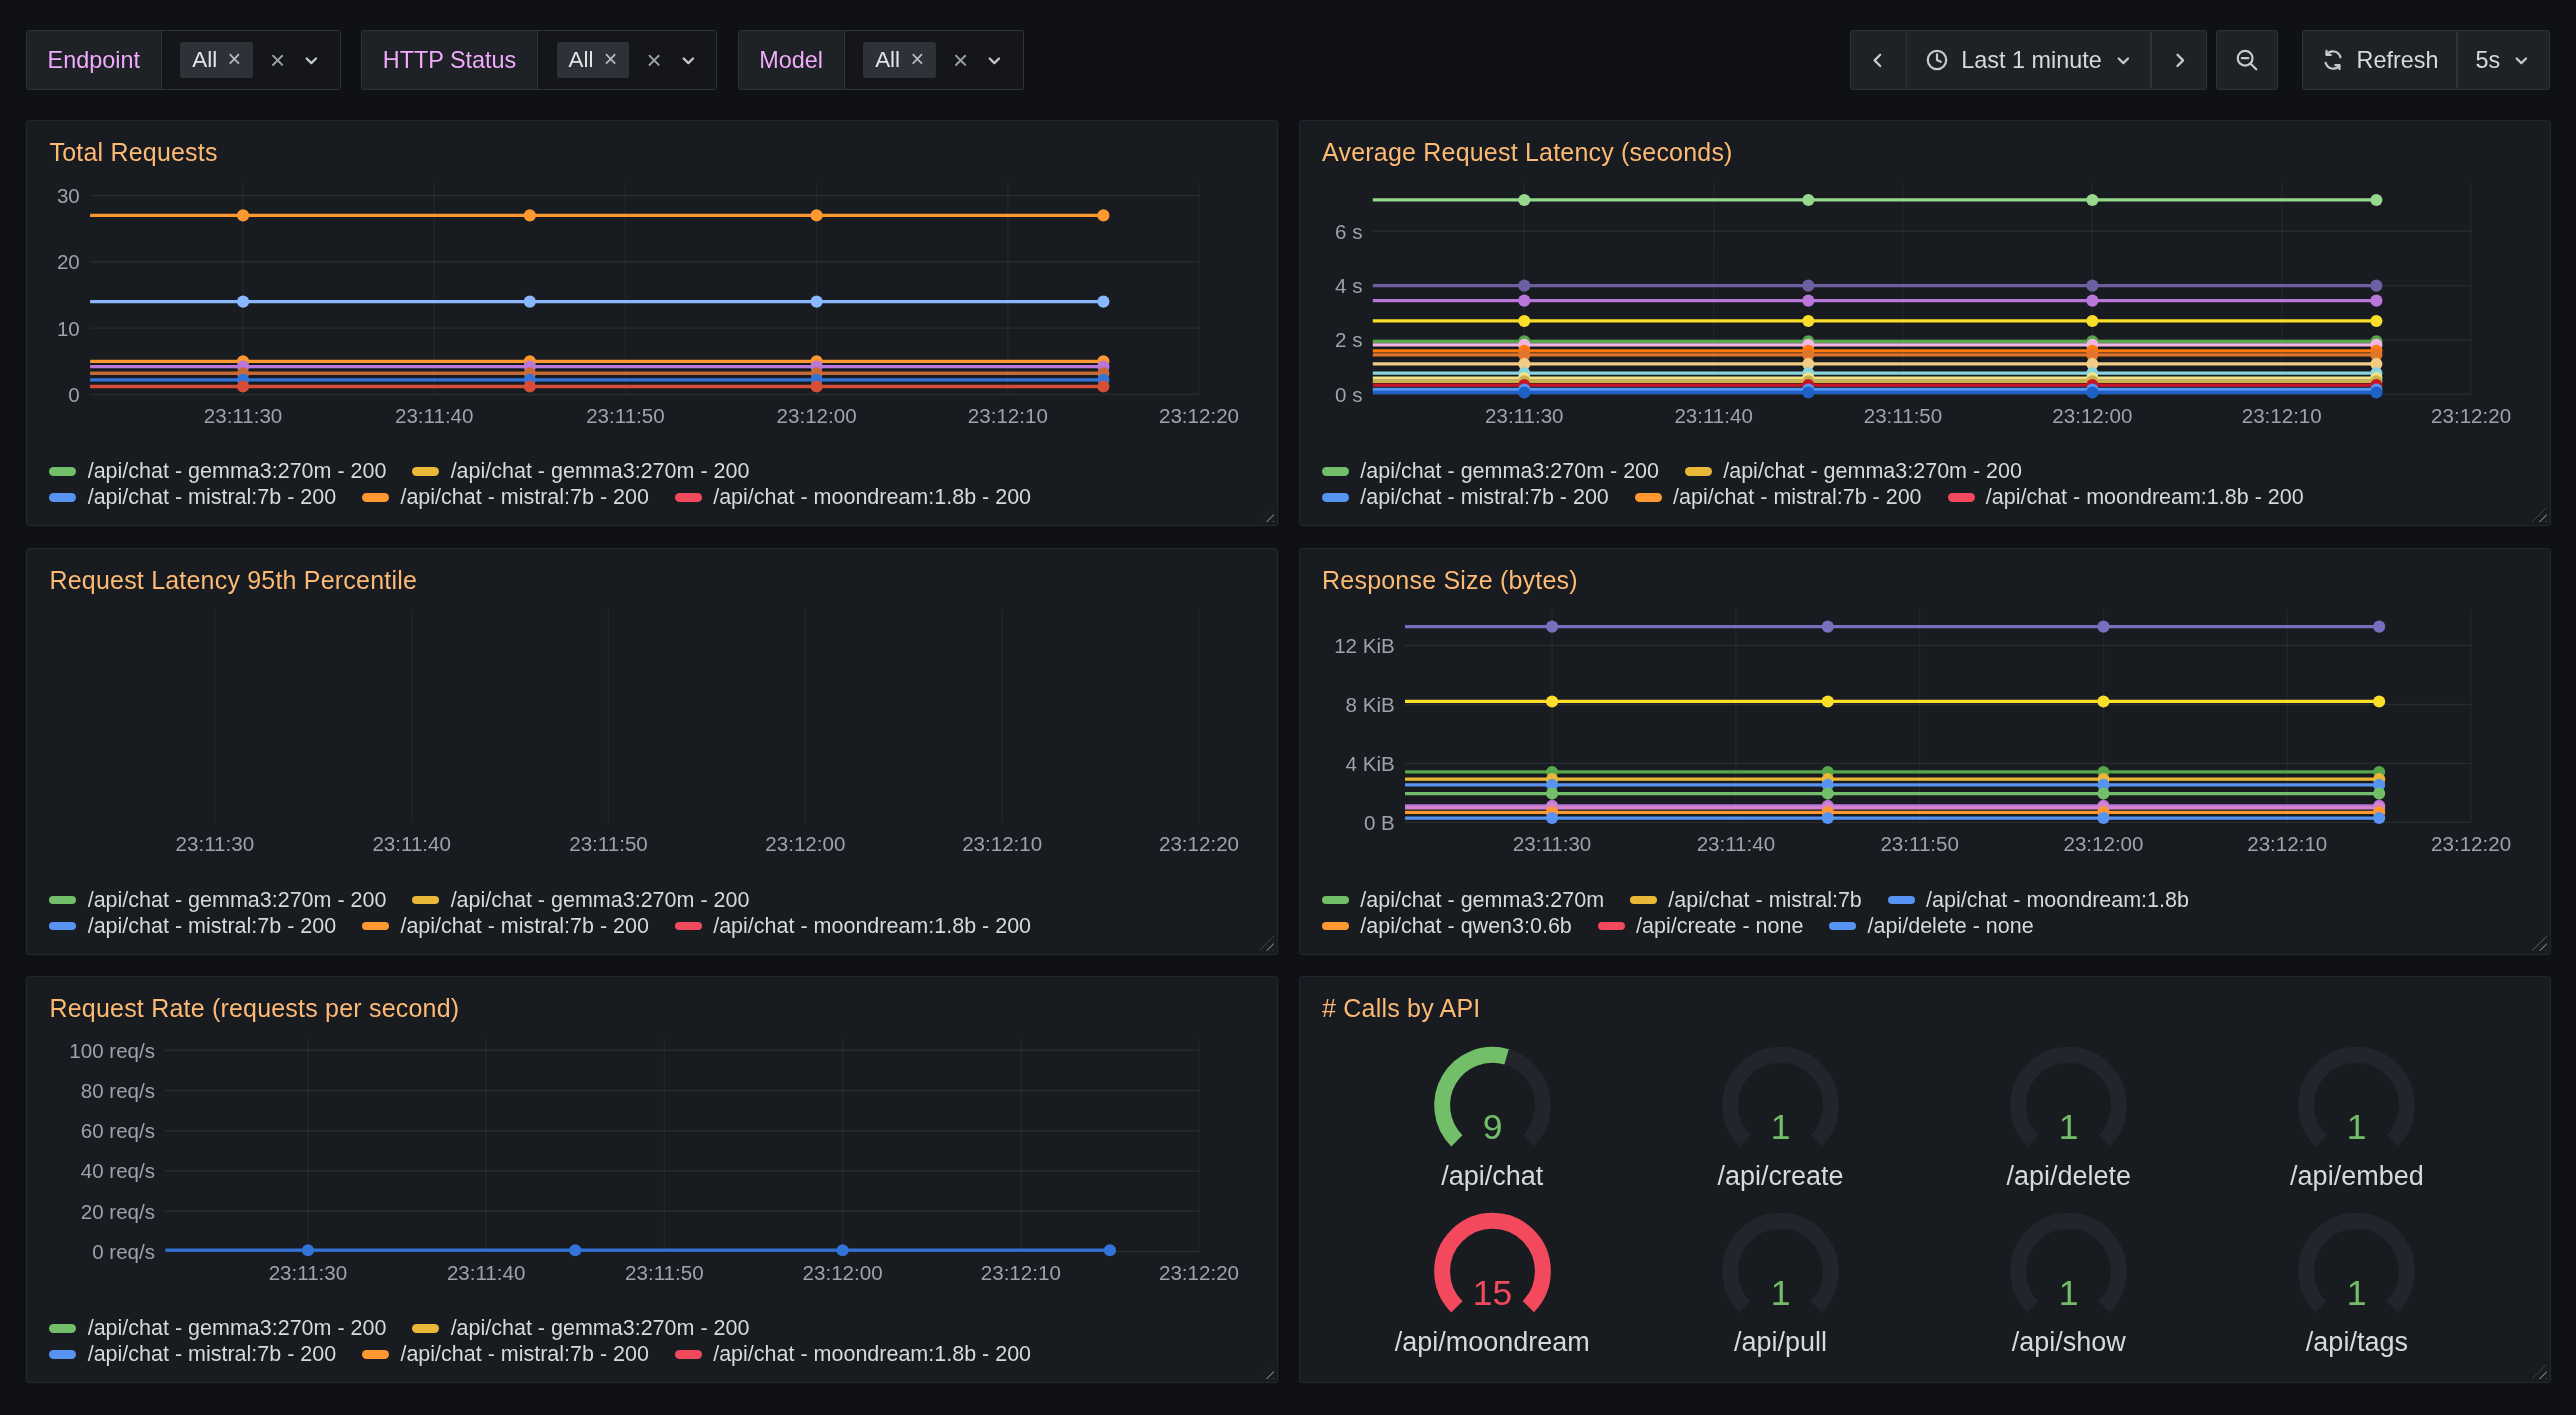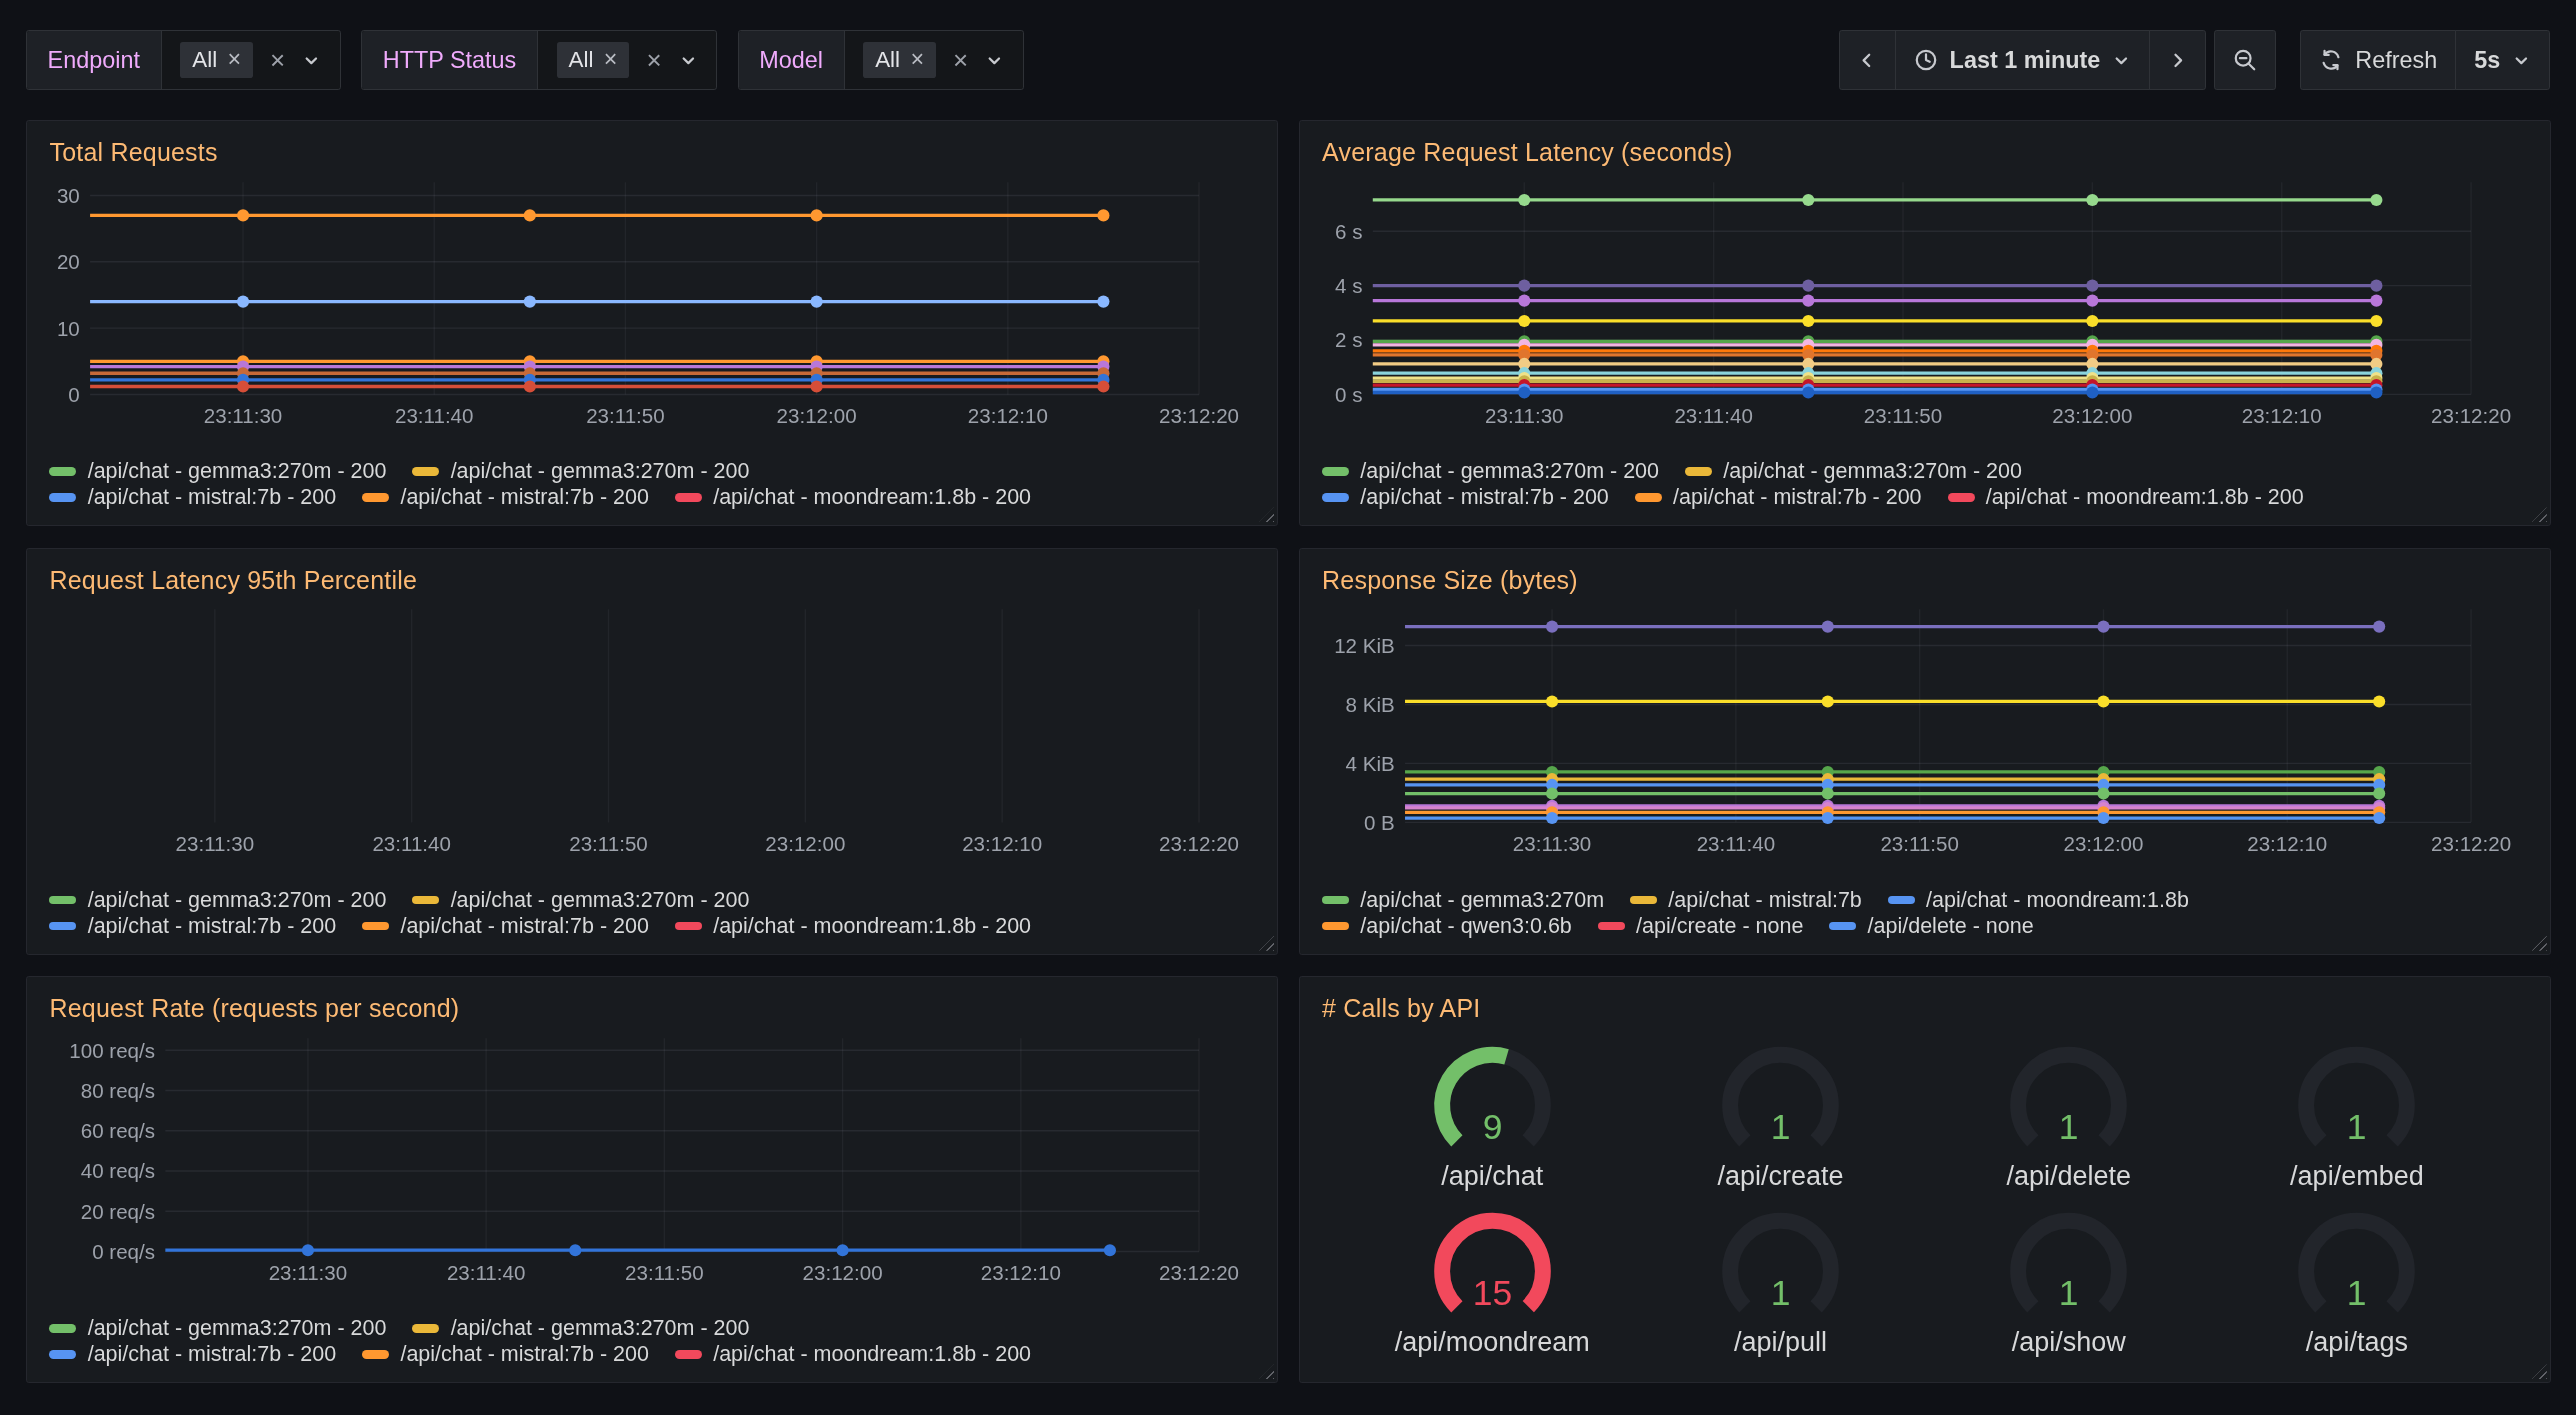--- a/index.html
+++ b/index.html
@@ -25,21 +25,21 @@
   .tc { display:flex; align-items:center; }
   .btn-group { display:flex; }
   .tbtn { display:flex; align-items:center; gap:12px; height:60px; padding:0 18px;
           background:#1e2126; border:0.9px solid #2f3237; color:#d8d9da; font-size:23.4px;
           cursor:pointer; white-space:nowrap; }
   .btn-group .tbtn + .tbtn { margin-left:-0.9px; }
   .btn-group .tbtn:first-child { border-radius:2.8px 0 0 2.8px; }
   .btn-group .tbtn:last-child  { border-radius:0 2.8px 2.8px 0; }
   .tbtn.single { border-radius:2.8px; margin-left:8.4px; }
   .refresh-group { margin-left:24px; }
-  .tbtn b { font-weight:700;text-align:center; }
+  .tbtn b { font-weight:400;text-align:center; }
 
   
   .grid { display:grid; margin:0 25px 0 26px; grid-template-columns:1252px 1252px;
           grid-template-rows:406px 407px 407px; column-gap:20.6px; row-gap:21.5px; }
   .panel { position:relative; background:#181b1f; border:0.9px solid #25272e; border-radius:2.8px;
            display:flex; flex-direction:column; padding:17px 20.6px 13px; overflow:hidden; }
   .panel h2 { font-size:25px; font-weight:500; color:#fdba74; letter-spacing:0.2px;
               margin:0 0 3.7px 1.9px; }
   .chart { flex:1; min-height:0; }
   .legend { padding:3.7px 0 1.9px 1.9px; }

